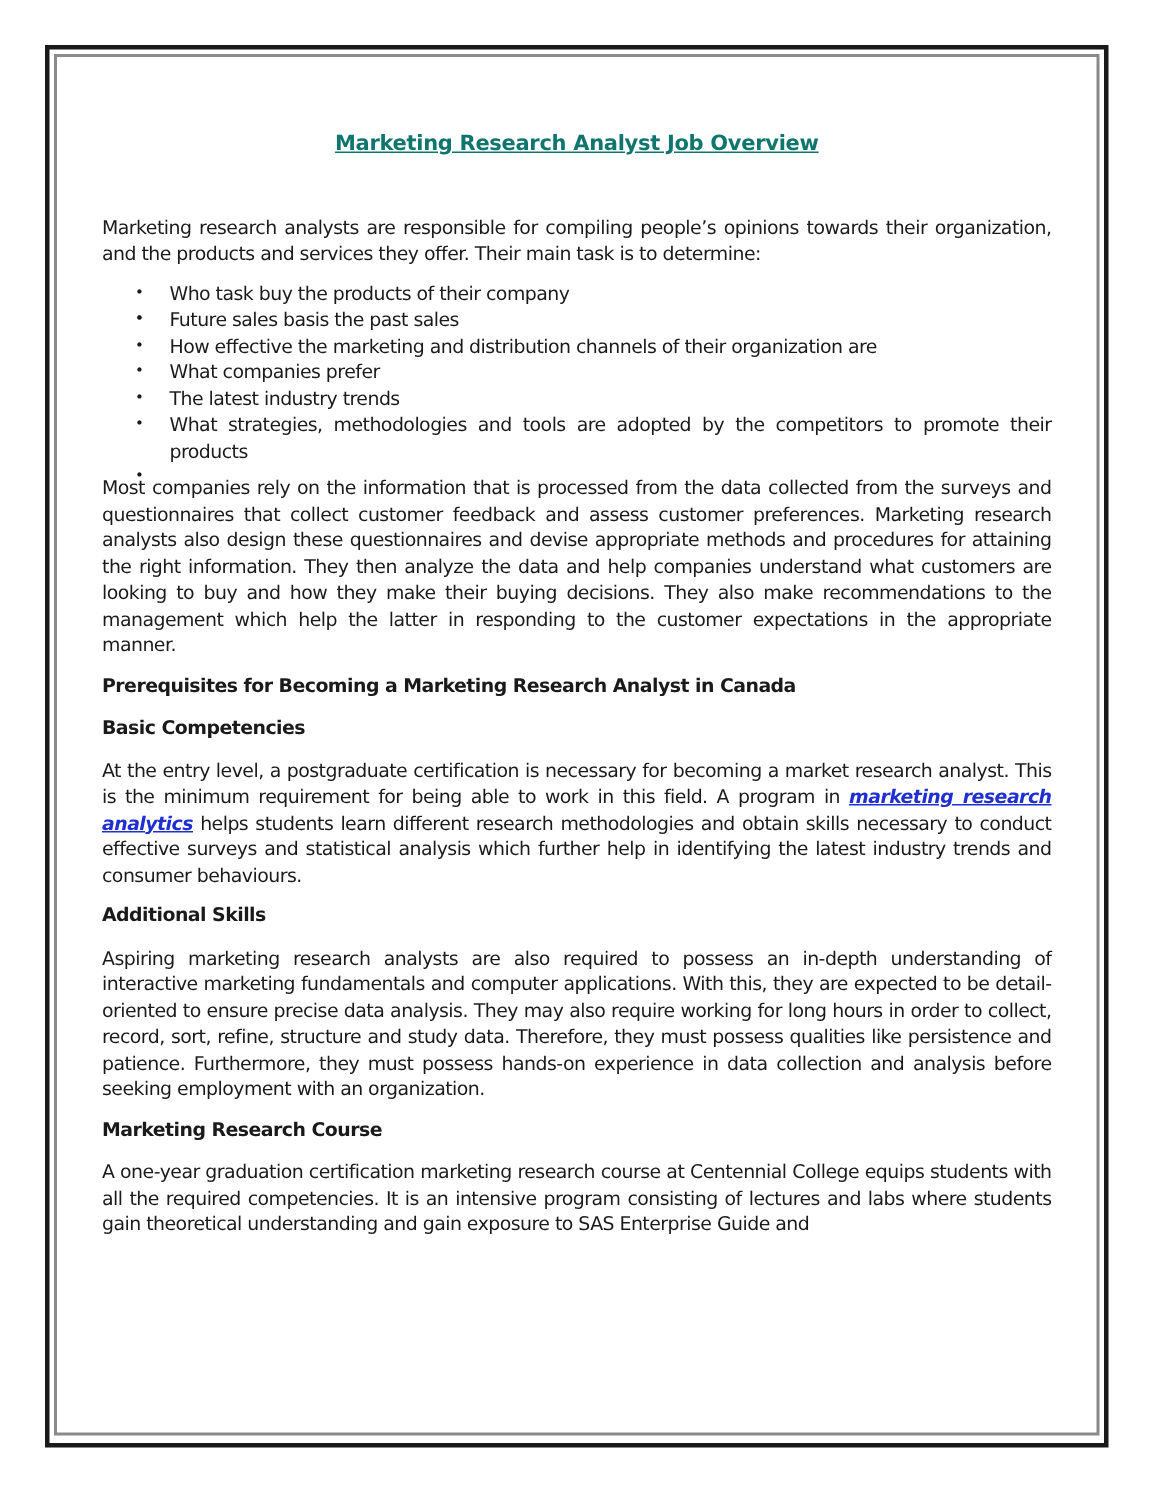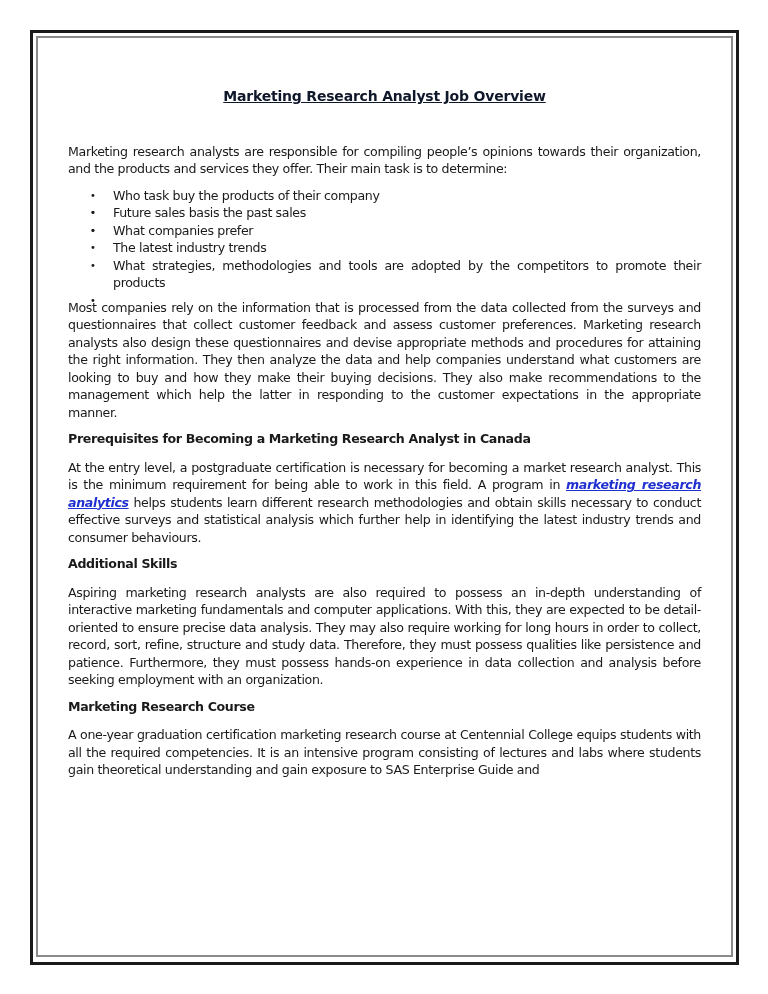--- a/index.html
+++ b/index.html
@@ -13,21 +13,21 @@
     border: 2px solid #8a8a8a;
   }
   .page {
     position: absolute; left: 68px; top: 88px; width: 633px;
     font-family: "DejaVu Sans", sans-serif;
     font-size: 12.6px; line-height: 17.5px; color: #1a1a1a;
     letter-spacing: -0.35px;
   }
   .title {
     text-align: center; font-weight: bold; font-size: 14px;
-    color: #0f172a; text-decoration: underline; margin: 0 0 37px 0;
+    color: #0f766e; text-decoration: underline; margin: 0 0 37px 0;
     letter-spacing: -0.2px;
   }
   p { margin: 0 0 9px 0; text-align: justify; }
   ul { margin: 0 0 7px 0; padding: 0; list-style: none; }
   ul li { position: relative; padding-left: 45px; text-align: justify; }
   ul li .bullet {
     position: absolute; left: 22px; top: 0; font-size: 10px;
   }
   .heading { font-weight: bold; margin: 0 0 11px 0; }
   a.link { color: #1f2fd0; font-weight: bold; font-style: italic; text-decoration: underline; }
@@ -40,30 +40,31 @@
 
 <div class="page">
   <div class="title">Marketing Research Analyst Job Overview</div>
 
   <p>Marketing research analysts are responsible for compiling people’s opinions towards their organization, and the products and services they offer. Their main task is to determine:</p>
 
   <ul>
     <li><span class="bullet">•</span><span>Who task buy the products of their company</span></li>
     <li><span class="bullet">•</span></li>
     <li><span class="bullet">•</span><span>Future sales basis the past sales</span></li>
-    <li><span class="bullet">•</span></li>
+    <li><span class="bullet">•</span><span>How effective the marketing and distribution channels of their organization are</span></li>
     <li><span class="bullet">•</span><span>What companies prefer</span></li>
     <li><span class="bullet">•</span><span>The latest industry trends</span></li>
     <li><span class="bullet">•</span><span>What strategies, methodologies and tools are adopted by the competitors to promote their products</span></li>
     <li><span class="bullet">•</span></li>
   </ul>
 
   <p>Most companies rely on the information that is processed from the data collected from the surveys and questionnaires that collect customer feedback and assess customer preferences. Marketing research analysts also design these questionnaires and devise appropriate methods and procedures for attaining the right information. They then analyze the data and help companies understand what customers are looking to buy and how they make their buying decisions. They also make recommendations to the management which help the latter in responding to the customer expectations in the appropriate manner.</p>
 
   <div class="heading">Prerequisites for Becoming a Marketing Research Analyst in Canada</div>
+  <div class="heading">Basic Competencies</div>
 
   <p><span>At the entry level, a postgraduate certification is necessary for becoming a market research analyst. This is the minimum requirement for being able to work in this field. A program in </span><a class="link">marketing research analytics</a><span> helps students learn different research methodologies and obtain skills necessary to conduct effective surveys and statistical analysis which further help in identifying the latest industry trends and consumer behaviours.</span></p>
 
   <div class="heading">Additional Skills</div>
   <p>Aspiring marketing research analysts are also required to possess an in-depth understanding of interactive marketing fundamentals and computer applications. With this, they are expected to be detail-oriented to ensure precise data analysis. They may also require working for long hours in order to collect, record, sort, refine, structure and study data. Therefore, they must possess qualities like persistence and patience. Furthermore, they must possess hands-on experience in data collection and analysis before seeking employment with an organization.</p>
 
   <div class="heading">Marketing Research Course</div>
   <p>A one-year graduation certification marketing research course at Centennial College equips students with all the required competencies. It is an intensive program consisting of lectures and labs where students gain theoretical understanding and gain exposure to SAS Enterprise Guide and</p>
 </div>
 

